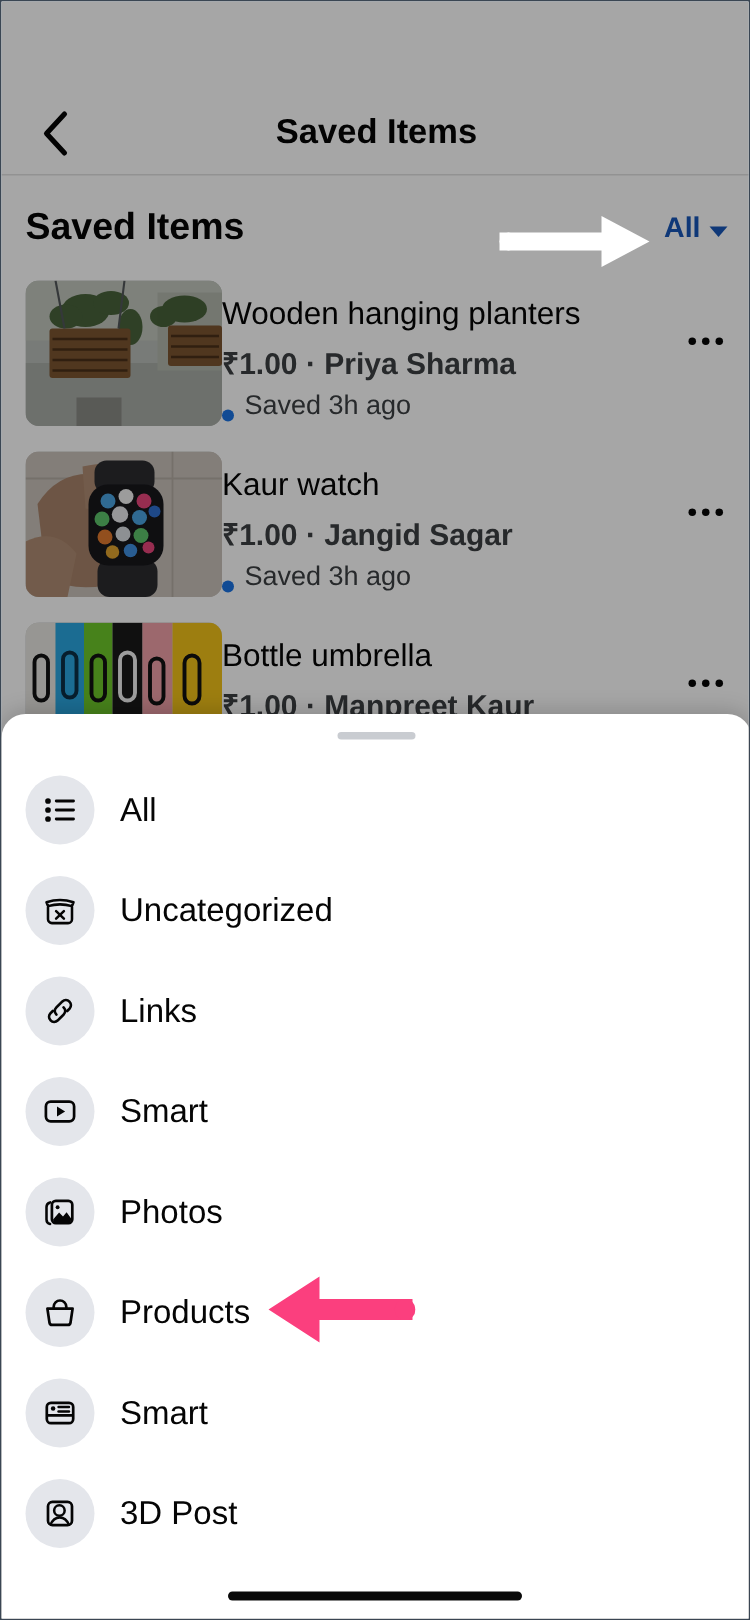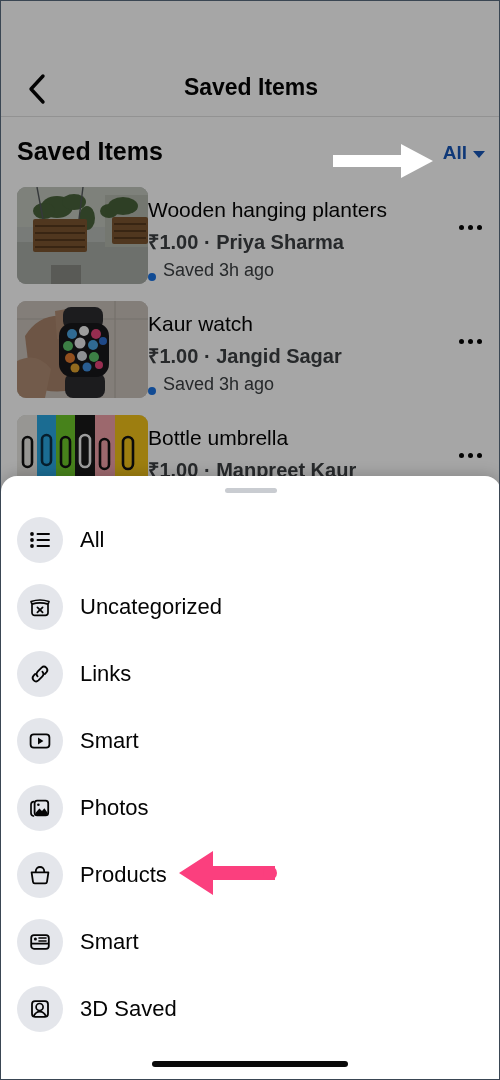--- a/index.html
+++ b/index.html
@@ -571,21 +571,21 @@
       </div>
 
       <div class="sheet-row">
         <span class="sheet-icon">
           <svg width="26" height="26" viewBox="0 0 26 26">
             <rect x="5" y="5.2" width="16" height="15.6" rx="3" fill="none" stroke="#050505" stroke-width="1.8"></rect>
             <circle cx="12.6" cy="11" r="3.5" fill="none" stroke="#050505" stroke-width="1.7"></circle>
             <path d="M6.6 20.6 q2 -5 6.2 -5 q4.2 0 6.2 5" fill="none" stroke="#050505" stroke-width="1.7"></path>
           </svg>
         </span>
-        <span class="sheet-label">3D Saved</span>
+        <span class="sheet-label">3D Post</span>
       </div>
 
     </div>
   </div>
 
   <div id="pink-arrow">
     <svg width="100" height="48" viewBox="0 0 100 48">
       <path d="M98 17 H36 V2 L2 24 L36 46 V31 H98 Z" fill="#fb3f7e"></path>
       <rect x="86" y="17" width="14" height="14" rx="7" fill="#fb3f7e"></rect>
     </svg>

